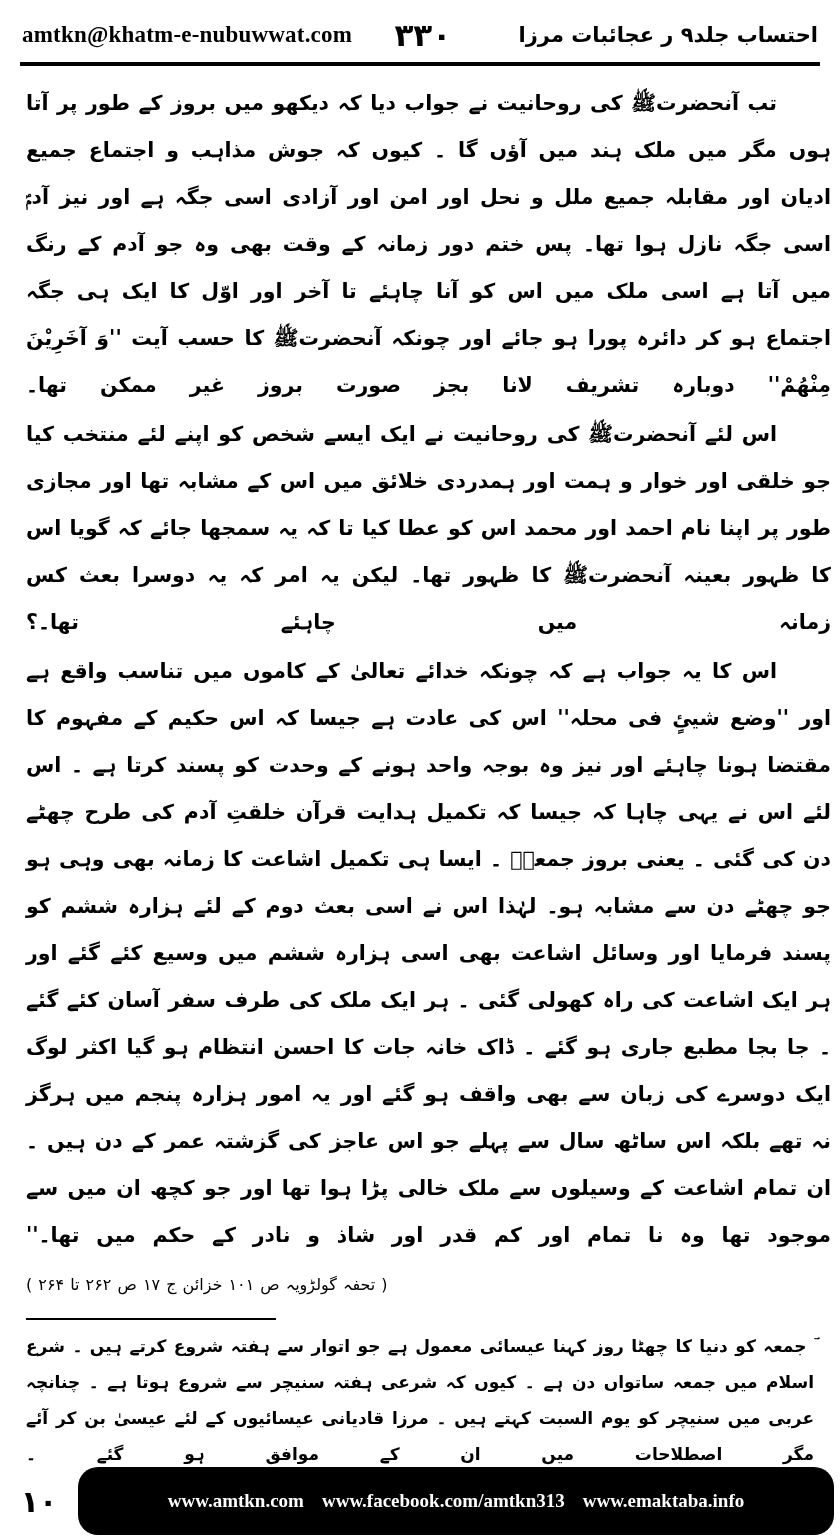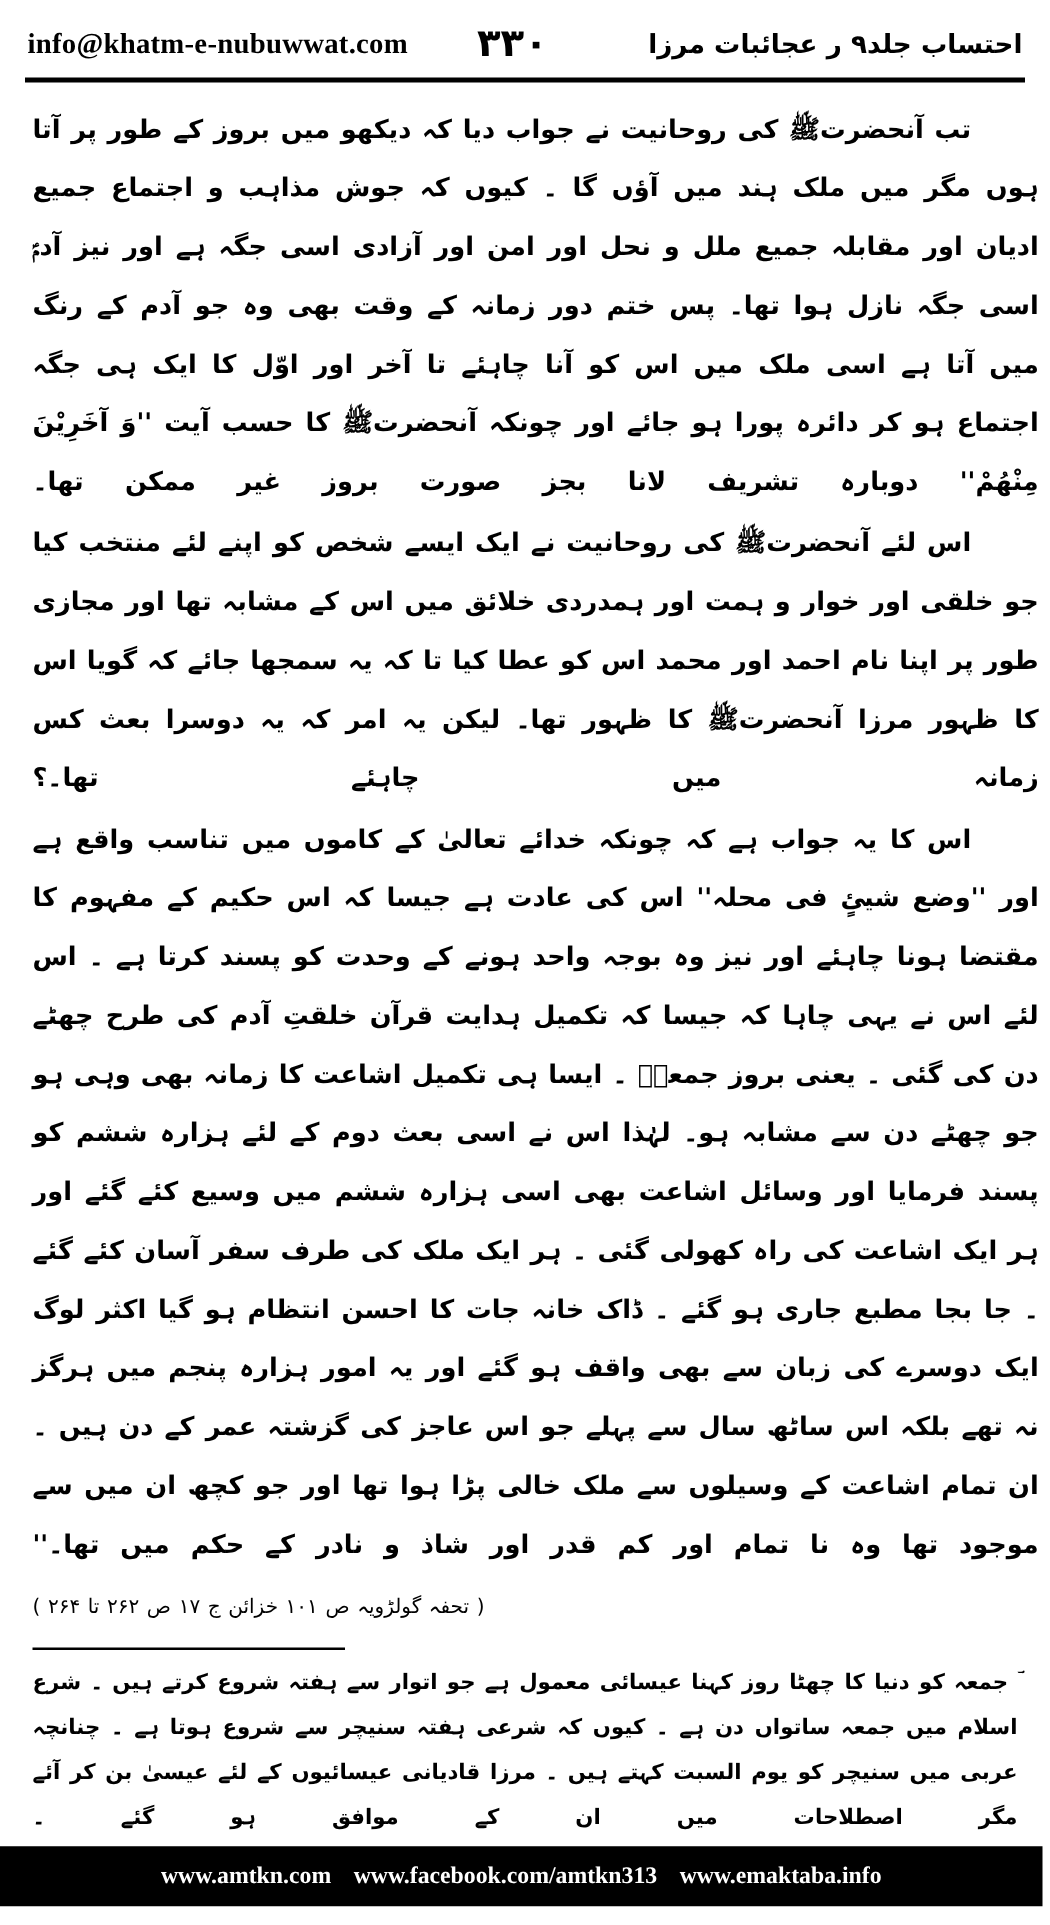--- a/index.html
+++ b/index.html
@@ -125,64 +125,66 @@
     display: flex;
     align-items: center;
     justify-content: center;
     font-family: "DejaVu Sans", sans-serif;
     font-size: 30px;
     font-weight: bold;
     background: #ffffff;
   }
   .footer-bar {
     flex: 1;
-    height: 48px;
+    height: 68px;
     background: #000000;
     color: #ffffff;
     display: flex;
     align-items: center;
     justify-content: center;
     gap: 18px;
     font-family: "Liberation Serif", serif;
     font-size: 19px;
     font-weight: bold;
     margin-right: 6px;
+    border-radius: 20px;
   }
   .footer-bar span {
     white-space: nowrap;
   }
 </style>
 </head>
 <body>
 
 <div class="page">
 
   <div class="header">
-    <div class="header-left">info@khatm-e-nubuwwat.com</div>
+    <div class="header-left">amtkn@khatm-e-nubuwwat.com</div>
     <div class="header-center">۳۳۰</div>
     <div class="header-right">احتساب جلد۹ ر عجائبات مرزا</div>
   </div>
 
   <div class="rule"></div>
 
   <div class="content">
     <p class="para first-indent">تب آنحضرتﷺ کی روحانیت نے جواب دیا کہ دیکھو میں بروز کے طور پر آتا ہوں مگر میں ملک ہند میں آؤں گا ۔ کیوں کہ جوش مذاہب و اجتماع جمیع ادیان اور مقابلہ جمیع ملل و نحل اور امن اور آزادی اسی جگہ ہے اور نیز آدمؑ اسی جگہ نازل ہوا تھا۔ پس ختم دور زمانہ کے وقت بھی وہ جو آدم کے رنگ میں آتا ہے اسی ملک میں اس کو آنا چاہئے تا آخر اور اوّل کا ایک ہی جگہ اجتماع ہو کر دائرہ پورا ہو جائے اور چونکہ آنحضرتﷺ کا حسب آیت ''وَ آخَرِیْنَ مِنْھُمْ'' دوبارہ تشریف لانا بجز صورت بروز غیر ممکن تھا۔</p>
-    <p class="para first-indent">اس لئے آنحضرتﷺ کی روحانیت نے ایک ایسے شخص کو اپنے لئے منتخب کیا جو خلقی اور خوار و ہمت اور ہمدردی خلائق میں اس کے مشابہ تھا اور مجازی طور پر اپنا نام احمد اور محمد اس کو عطا کیا تا کہ یہ سمجھا جائے کہ گویا اس کا ظہور مرزا آنحضرتﷺ کا ظہور تھا۔ لیکن یہ امر کہ یہ دوسرا بعث کس زمانہ میں چاہئے تھا۔؟</p>
+    <p class="para first-indent">اس لئے آنحضرتﷺ کی روحانیت نے ایک ایسے شخص کو اپنے لئے منتخب کیا جو خلقی اور خوار و ہمت اور ہمدردی خلائق میں اس کے مشابہ تھا اور مجازی طور پر اپنا نام احمد اور محمد اس کو عطا کیا تا کہ یہ سمجھا جائے کہ گویا اس کا ظہور بعینہ آنحضرتﷺ کا ظہور تھا۔ لیکن یہ امر کہ یہ دوسرا بعث کس زمانہ میں چاہئے تھا۔؟</p>
     <p class="para first-indent">اس کا یہ جواب ہے کہ چونکہ خدائے تعالیٰ کے کاموں میں تناسب واقع ہے اور ''وضع شیئٍ فی محلہ'' اس کی عادت ہے جیسا کہ اس حکیم کے مفہوم کا مقتضا ہونا چاہئے اور نیز وہ بوجہ واحد ہونے کے وحدت کو پسند کرتا ہے ۔ اس لئے اس نے یہی چاہا کہ جیسا کہ تکمیل ہدایت قرآن خلقتِ آدم کی طرح چھٹے دن کی گئی ۔ یعنی بروز جمعہؔ ۔ ایسا ہی تکمیل اشاعت کا زمانہ بھی وہی ہو جو چھٹے دن سے مشابہ ہو۔ لہٰذا اس نے اسی بعث دوم کے لئے ہزارہ ششم کو پسند فرمایا اور وسائل اشاعت بھی اسی ہزارہ ششم میں وسیع کئے گئے اور ہر ایک اشاعت کی راہ کھولی گئی ۔ ہر ایک ملک کی طرف سفر آسان کئے گئے ۔ جا بجا مطبع جاری ہو گئے ۔ ڈاک خانہ جات کا احسن انتظام ہو گیا اکثر لوگ ایک دوسرے کی زبان سے بھی واقف ہو گئے اور یہ امور ہزارہ پنجم میں ہرگز نہ تھے بلکہ اس ساٹھ سال سے پہلے جو اس عاجز کی گزشتہ عمر کے دن ہیں ۔ ان تمام اشاعت کے وسیلوں سے ملک خالی پڑا ہوا تھا اور جو کچھ ان میں سے موجود تھا وہ نا تمام اور کم قدر اور شاذ و نادر کے حکم میں تھا۔''</p>
     <p class="para ref" style="text-align:left; text-align-last:left;">( تحفہ گولڑویہ ص ۱۰۱ خزائن ج ۱۷ ص ۲۶۲ تا ۲۶۴ )</p>
   </div>
 
   <div class="footnote-sep"></div>
 
   <div class="footnote">
     <span>ؔ</span>
     <span>جمعہ کو دنیا کا چھٹا روز کہنا عیسائی معمول ہے جو اتوار سے ہفتہ شروع کرتے ہیں ۔ شرع اسلام میں جمعہ ساتواں دن ہے ۔ کیوں کہ شرعی ہفتہ سنیچر سے شروع ہوتا ہے ۔ چنانچہ عربی میں سنیچر کو یوم السبت کہتے ہیں ۔ مرزا قادیانی عیسائیوں کے لئے عیسیٰ بن کر آئے مگر اصطلاحات میں ان کے موافق ہو گئے ۔</span>
   </div>
 
   <div class="footer">
+    <div class="footer-page">۱۰</div>
     <div class="footer-bar">
       <span>www.amtkn.com</span>
       <span>www.facebook.com/amtkn313</span>
       <span>www.emaktaba.info</span>
     </div>
   </div>
 
 </div>
 
 </body></html>

